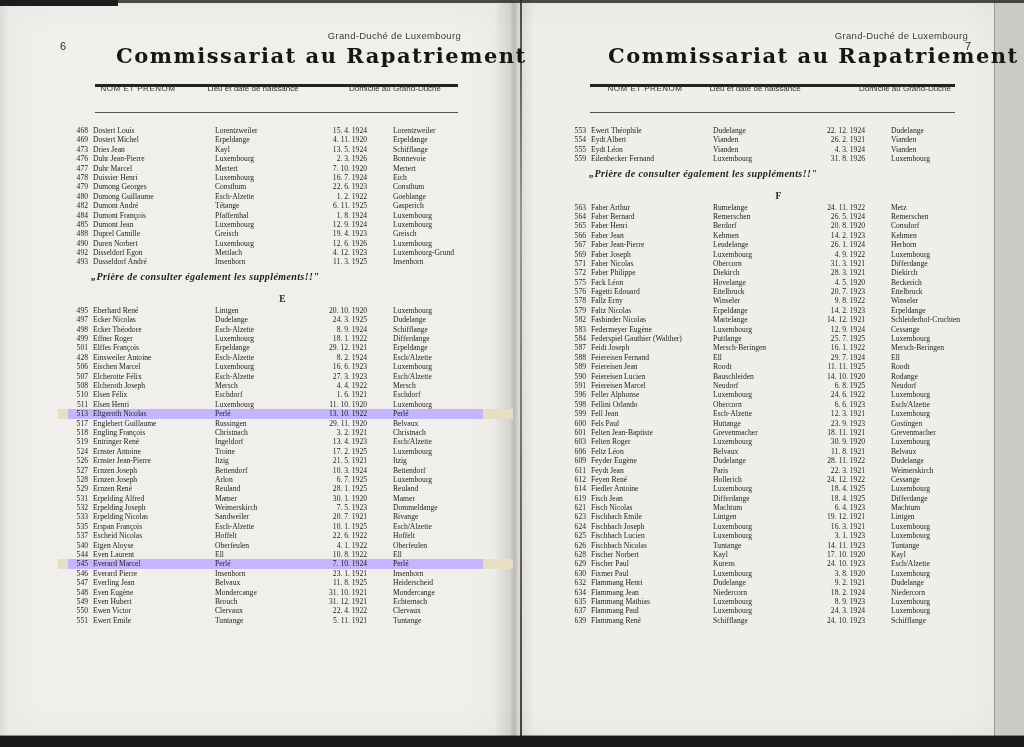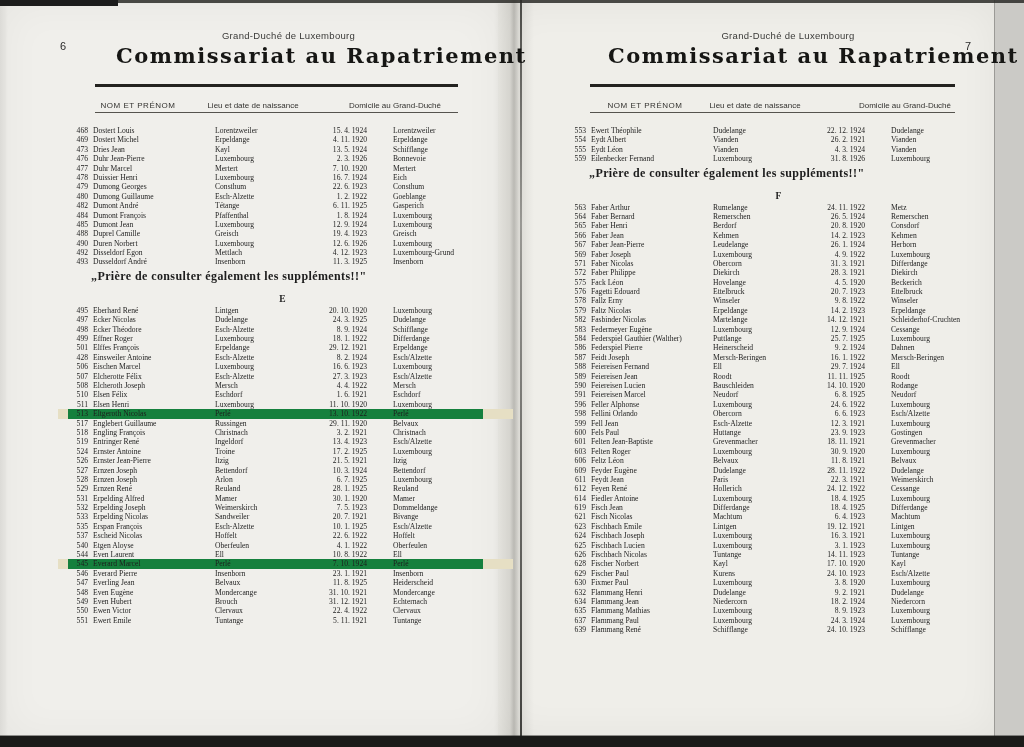--- a/index.html
+++ b/index.html
@@ -24,47 +24,47 @@
     background:linear-gradient(180deg, rgba(25,25,22,.75) 0%, rgba(25,25,22,.35) 30%, rgba(25,25,22,.55) 60%, rgba(25,25,22,.8) 100%);}
   .left-edge{position:absolute;left:0;top:0;width:8px;height:747px;background:linear-gradient(90deg,#dcdbd7,rgba(220,219,215,0));}
 
   
   .page{position:absolute;top:0;height:747px;}
   .page-6{left:38px;width:445px;}
   .page-7{left:540px;width:450px;}
   .page-number{position:absolute;font-family:"Liberation Sans",sans-serif;font-size:11px;color:#2a2a2a;}
   .page-6 .page-number{left:22px;top:40px;}
   .page-7 .page-number{left:425px;top:40px;}
-  .head{position:absolute;text-align:center;}
+  .head{position:absolute;text-align:right;}
   .page-6 .head{left:78px;top:30px;width:345px;}
   .page-7 .head{left:68px;top:30px;width:360px;}
   .region{font-family:"Liberation Sans",sans-serif;font-size:9.5px;color:#3a3a38;letter-spacing:.3px;}
   .title{font-family:"DejaVu Serif",serif;font-weight:bold;font-size:21px;letter-spacing:1.5px;color:#161614;margin-top:2px;transform:scaleY(.96);white-space:nowrap;}
   .rulebox{position:absolute;}
   .page-6 .rulebox{left:57px;top:84px;width:363px;}
   .page-7 .rulebox{left:50px;top:84px;width:365px;}
   .rule-thick{height:3px;background:#23221f;}
   .rule-thin{position:absolute;top:28px;left:0;right:0;height:1px;background:#55534e;}
-  .colhead{position:absolute;top:17px;font-family:"Liberation Sans",sans-serif;font-size:8px;color:#33322f;white-space:nowrap;text-align:center;width:130px;}
+  .colhead{position:absolute;top:0;font-family:"Liberation Sans",sans-serif;font-size:8px;color:#33322f;white-space:nowrap;text-align:center;width:130px;}
   .ch-name{letter-spacing:.5px;}
   .page-6 .ch-name{left:-22px;}  .page-6 .ch-birth{left:93px;}  .page-6 .ch-dom{left:235px;}
   .page-7 .ch-name{left:-10px;}  .page-7 .ch-birth{left:100px;} .page-7 .ch-dom{left:250px;}
 
   
   .table{position:absolute;top:126px;left:6px;right:0;}
   .page-6 .table{padding-left:24px;}
   .page-7 .table{padding-left:20px;}
   .row{display:flex;height:9.4px;line-height:9.6px;font-size:7.6px;white-space:nowrap;}
-  .row.hl{background:#15803d;box-shadow:-10px 0 0 #e6dfc4, 30px 0 0 #e6dfc4;}
+  .row.hl{background:#c4b5fd;box-shadow:-10px 0 0 #e6dfc4, 30px 0 0 #e6dfc4;}
   .c-num{width:20px;text-align:right;flex:none;}
   .c-name{width:122px;margin-left:5px;flex:none;overflow:visible;}
   .c-birth{width:100px;flex:none;}
   .c-date{width:52px;text-align:right;flex:none;}
   .c-dom{margin-left:26px;flex:none;}
-  .note{font-size:12px;font-weight:bold;margin:4px 0 0 23px;height:11px;line-height:11px;letter-spacing:.4px;}
+  .note{font-size:10px;font-weight:bold;margin:4px 0 0 23px;height:11px;line-height:11px;letter-spacing:.4px;font-style:italic;}
   .letter{font-size:9.5px;font-weight:bold;text-align:center;margin-top:12px;height:10px;line-height:10px;}
   .page-6 .letter{width:363px;margin-left:33px;}
   .page-7 .letter{width:365px;margin-left:30px;}
   .letter + .gap{height:2px;}
   .gap{height:2px;}
 </style>
 </head>
 <body>
 
 <div class="page-paper paper-left"></div>
@@ -585,27 +585,20 @@
         <span class="c-dom">Cessange</span>
       </div>
       <div class="row">
         <span class="c-num">584</span>
         <span class="c-name">Federspiel Gauthier (Walther)</span>
         <span class="c-birth">Puttlange</span>
         <span class="c-date">25. 7. 1925</span>
         <span class="c-dom">Luxembourg</span>
       </div>
       <div class="row">
-        <span class="c-num">586</span>
-        <span class="c-name">Federspiel Pierre</span>
-        <span class="c-birth">Heinerscheid</span>
-        <span class="c-date">9. 2. 1924</span>
-        <span class="c-dom">Dahnen</span>
-      </div>
-      <div class="row">
         <span class="c-num">587</span>
         <span class="c-name">Feidt Joseph</span>
         <span class="c-birth">Mersch-Beringen</span>
         <span class="c-date">16. 1. 1922</span>
         <span class="c-dom">Mersch-Beringen</span>
       </div>
       <div class="row">
         <span class="c-num">588</span>
         <span class="c-name">Feiereisen Fernand</span>
         <span class="c-birth">Ell</span>

